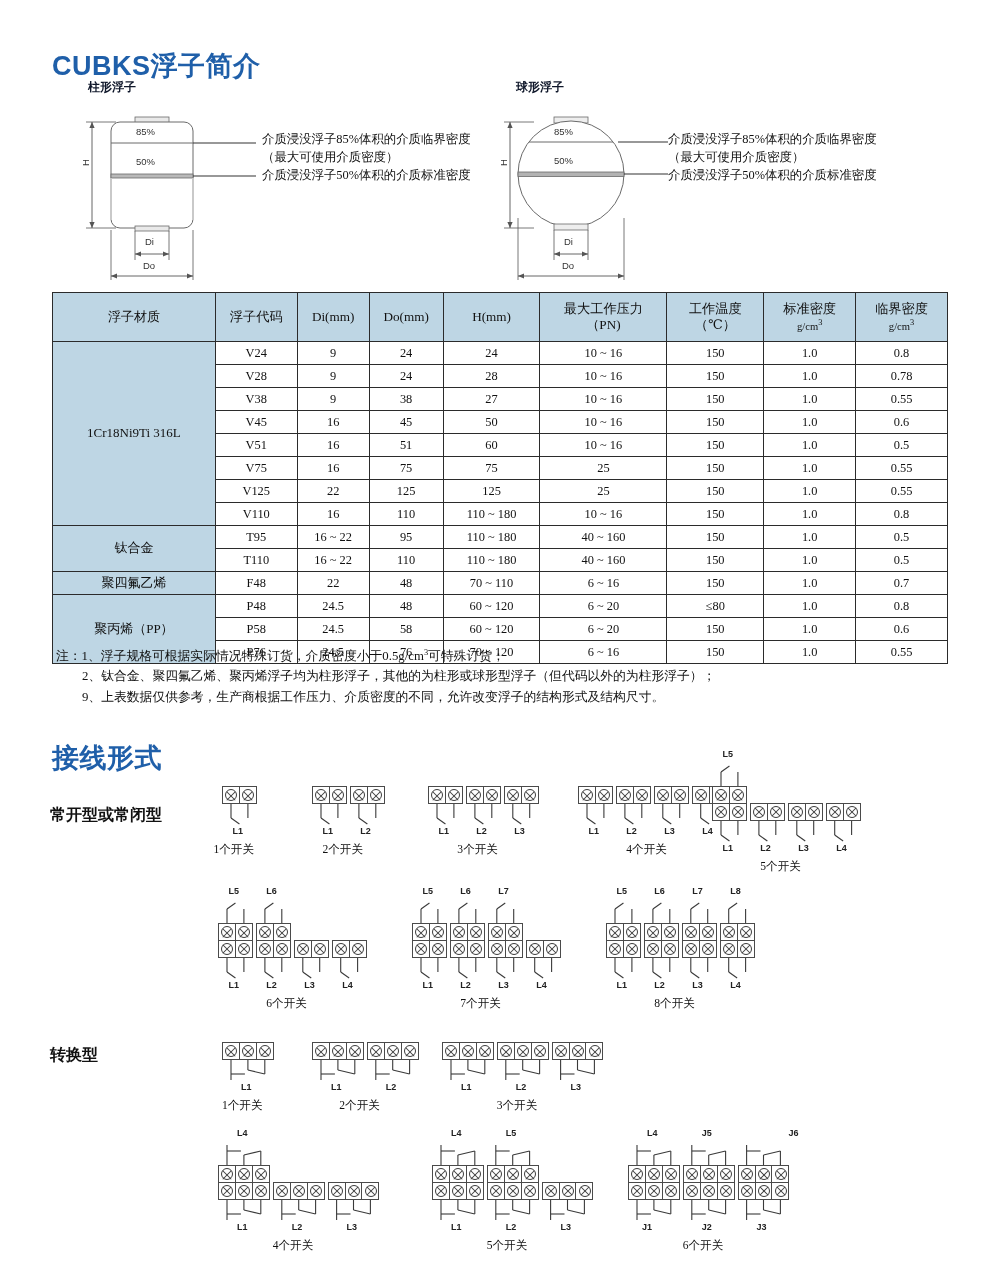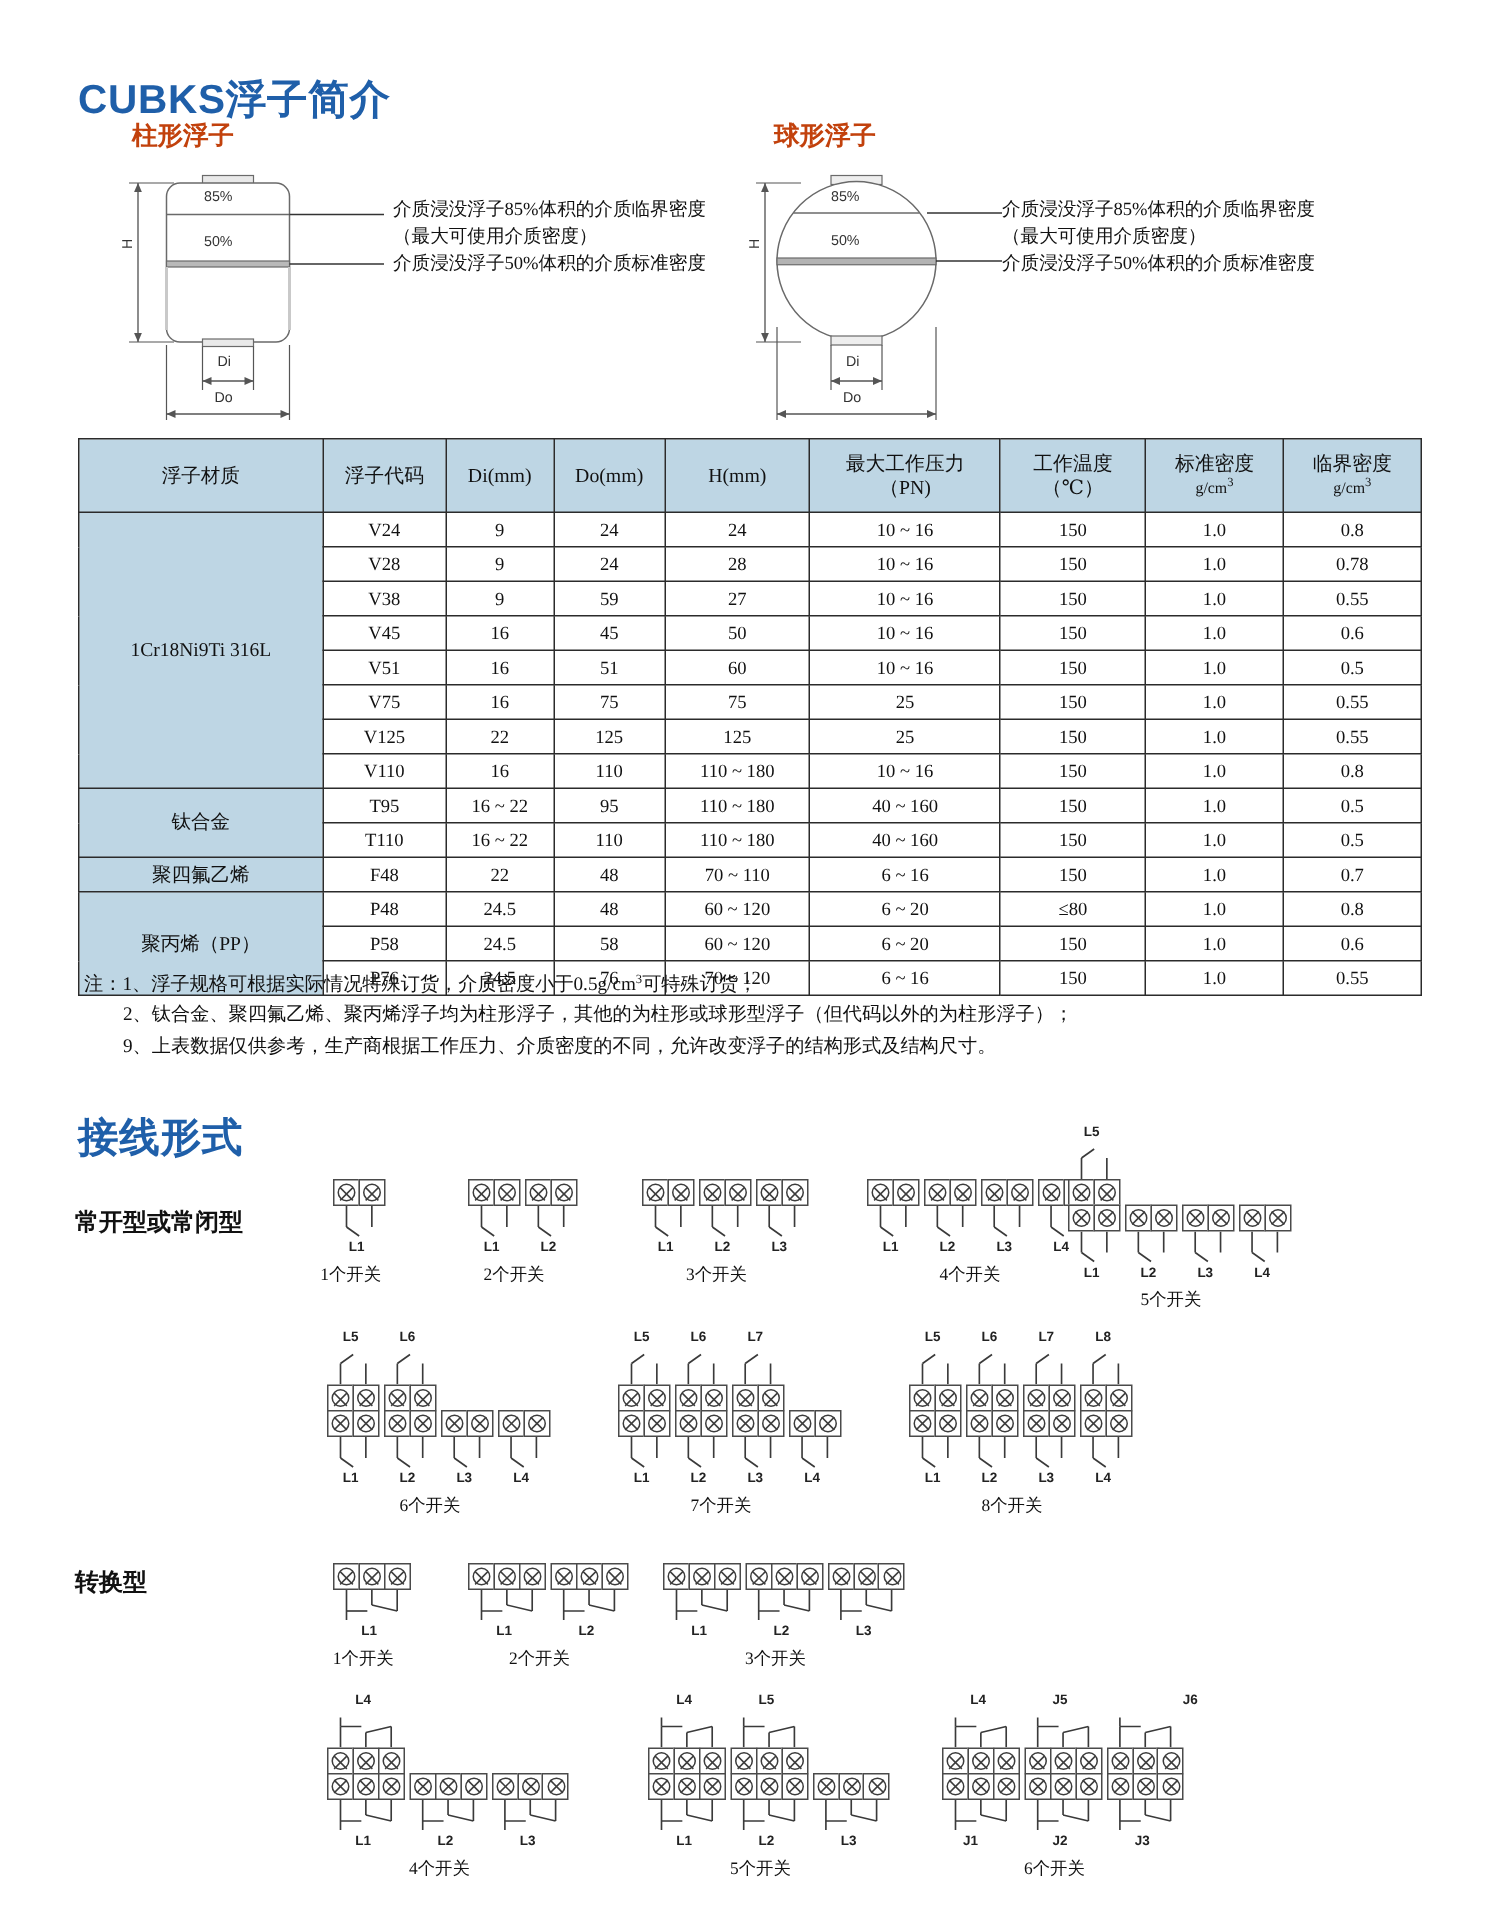--- a/index.html
+++ b/index.html
@@ -19,22 +19,22 @@
     position:absolute;
     color:#1f5fa9;
     font-weight:bold;
     font-size:27px;
     letter-spacing:.5px;
     white-space:nowrap;
   }
   .sub-title{
     position:absolute;
     font-weight:bold;
-    font-size:17px;
-    color:#c2410c;
+    font-size:12px;
+    color:#0f172a;
     white-space:nowrap;
     text-align:right;
   }
   .row-label{
     position:absolute;
     font-weight:bold;
     font-size:16px;
     color:#111;
     white-space:nowrap;
   }
@@ -302,21 +302,21 @@
             <td>24</td>
             <td>28</td>
             <td>10 ~ 16</td>
             <td>150</td>
             <td>1.0</td>
             <td>0.78</td>
           </tr>
           <tr>
             <td>V38</td>
             <td>9</td>
-            <td>59</td>
+            <td>38</td>
             <td>27</td>
             <td>10 ~ 16</td>
             <td>150</td>
             <td>1.0</td>
             <td>0.55</td>
           </tr>
           <tr>
             <td>V45</td>
             <td>16</td>
             <td>45</td>

